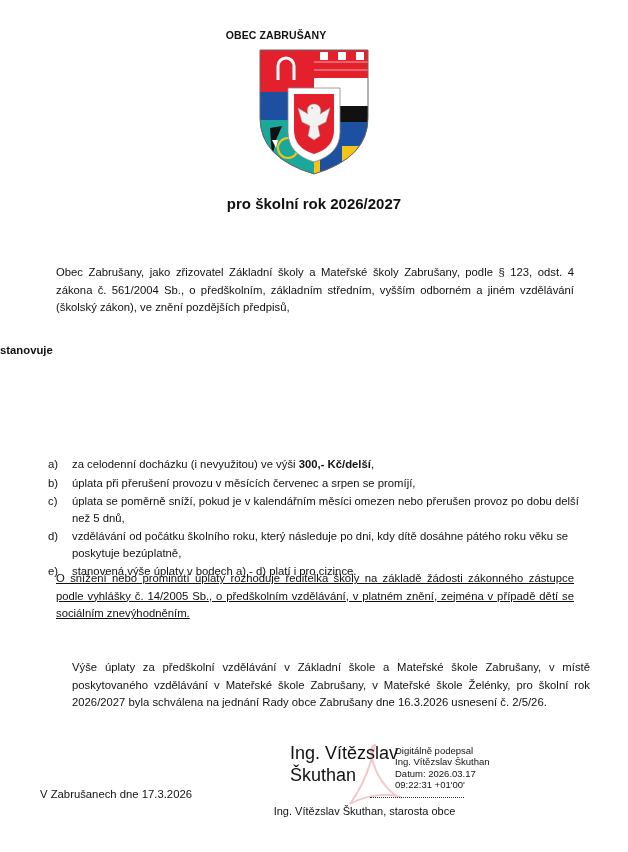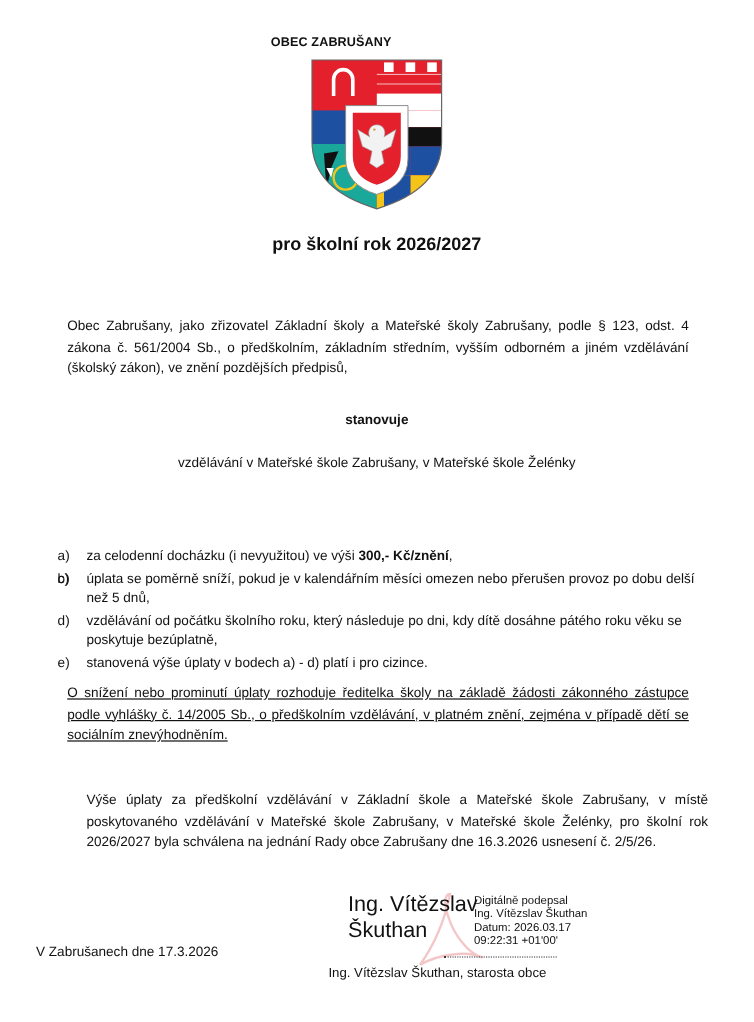--- a/index.html
+++ b/index.html
@@ -4,29 +4,29 @@
   <style>
     html, body { margin: 0; padding: 0; background: #ffffff; }
     body { width: 628px; height: 852px; position: relative; overflow: hidden;
       font-family: "Liberation Sans", "DejaVu Sans", sans-serif; color: #111; font-size: 11.3px; }
     .abs { position: absolute; }
     .municipality { left: 0; width: 552px; top: 29px; text-align: center; font-weight: bold; font-size: 10.5px; letter-spacing: 0.1px; }
     .crest { left: 258px; top: 48px; width: 112px; height: 128px; }
     .title { left: 40px; width: 548px; top: 193px; text-align: center; font-weight: bold; font-size: 15px; line-height: 22px; }
     .para { left: 56px; width: 518px; text-align: justify; line-height: 17.5px; }
     .p1 { top: 264px; }
-    .stanovuje { left: 0; width: 628px; top: 344px; text-align: center; font-weight: bold; }
+    .stanovuje { left: 0; width: 628px; top: 344px; font-weight: bold; }
     .center-block { left: 40px; width: 548px; top: 378px; text-align: center; line-height: 17px; }
     .list { left: 48px; width: 540px; top: 456px; margin: 0; padding: 0; list-style: none; line-height: 16.5px; }
     .list li { position: relative; padding-left: 24px; margin-bottom: 2px; }
     .list .lbl { position: absolute; left: 0; top: 0; }
     .list b { font-weight: bold; }
     .p2 { top: 570px; text-decoration: underline; }
     .p3 { top: 659px; margin-left: 16px; }
-    .date { left: 30px; top: 788px; }
+    .date { left: 40px; top: 788px; }
     .sig-name { left: 290px; top: 742px; font-size: 18px; line-height: 22px; }
     .sig-info { left: 395px; top: 745px; font-size: 9.5px; line-height: 11.3px; }
     .sig-line { left: 370px; top: 797px; width: 94px; border-top: 1px dotted #333; }
     .signer { left: 0; width: 628px; top: 805px; padding-left: 101px; box-sizing: border-box; text-align: center; font-size: 11px; }
     .acro { left: 340px; top: 740px; width: 70px; height: 70px; opacity: 0.25; }
   </style>
 </head>
 <body>
 
 <div class="abs municipality">OBEC ZABRUŠANY</div>
@@ -79,30 +79,30 @@
 
 <div class="abs title">
   <div>pro školní rok 2026/2027</div>
 </div>
 
 <div class="abs para p1">Obec Zabrušany, jako zřizovatel Základní školy a Mateřské školy Zabrušany, podle § 123, odst. 4 zákona č. 561/2004 Sb., o předškolním, základním středním, vyšším odborném a jiném vzdělávání (školský zákon), ve znění pozdějších předpisů,</div>
 
 <div class="abs stanovuje">stanovuje</div>
 
 <div class="abs center-block">
-  <div>vzdělávání v Mateřské škole Zabrušany, v Mateřské škole Želénky</div>
 </div>
 
 <ul class="abs list">
   <li>
     <span class="lbl">a)</span>
-    <span>za celodenní docházku (i nevyužitou) ve výši </span><b>300,- Kč/znění</b><span>,</span>
+    <span>za celodenní docházku (i nevyužitou) ve výši </span><b>300,- Kč/delší</b><span>,</span>
   </li>
   <li>
     <span class="lbl">b)</span>
+    <span>úplata při přerušení provozu v měsících červenec a srpen se promíjí,</span>
   </li>
   <li>
     <span class="lbl">c)</span>
     <span>úplata se poměrně sníží, pokud je v kalendářním měsíci omezen nebo přerušen provoz po dobu delší než 5 dnů,</span>
   </li>
   <li>
     <span class="lbl">d)</span>
     <span>vzdělávání od počátku školního roku, který následuje po dni, kdy dítě dosáhne pátého roku věku se poskytuje bezúplatně,</span>
   </li>
   <li>

